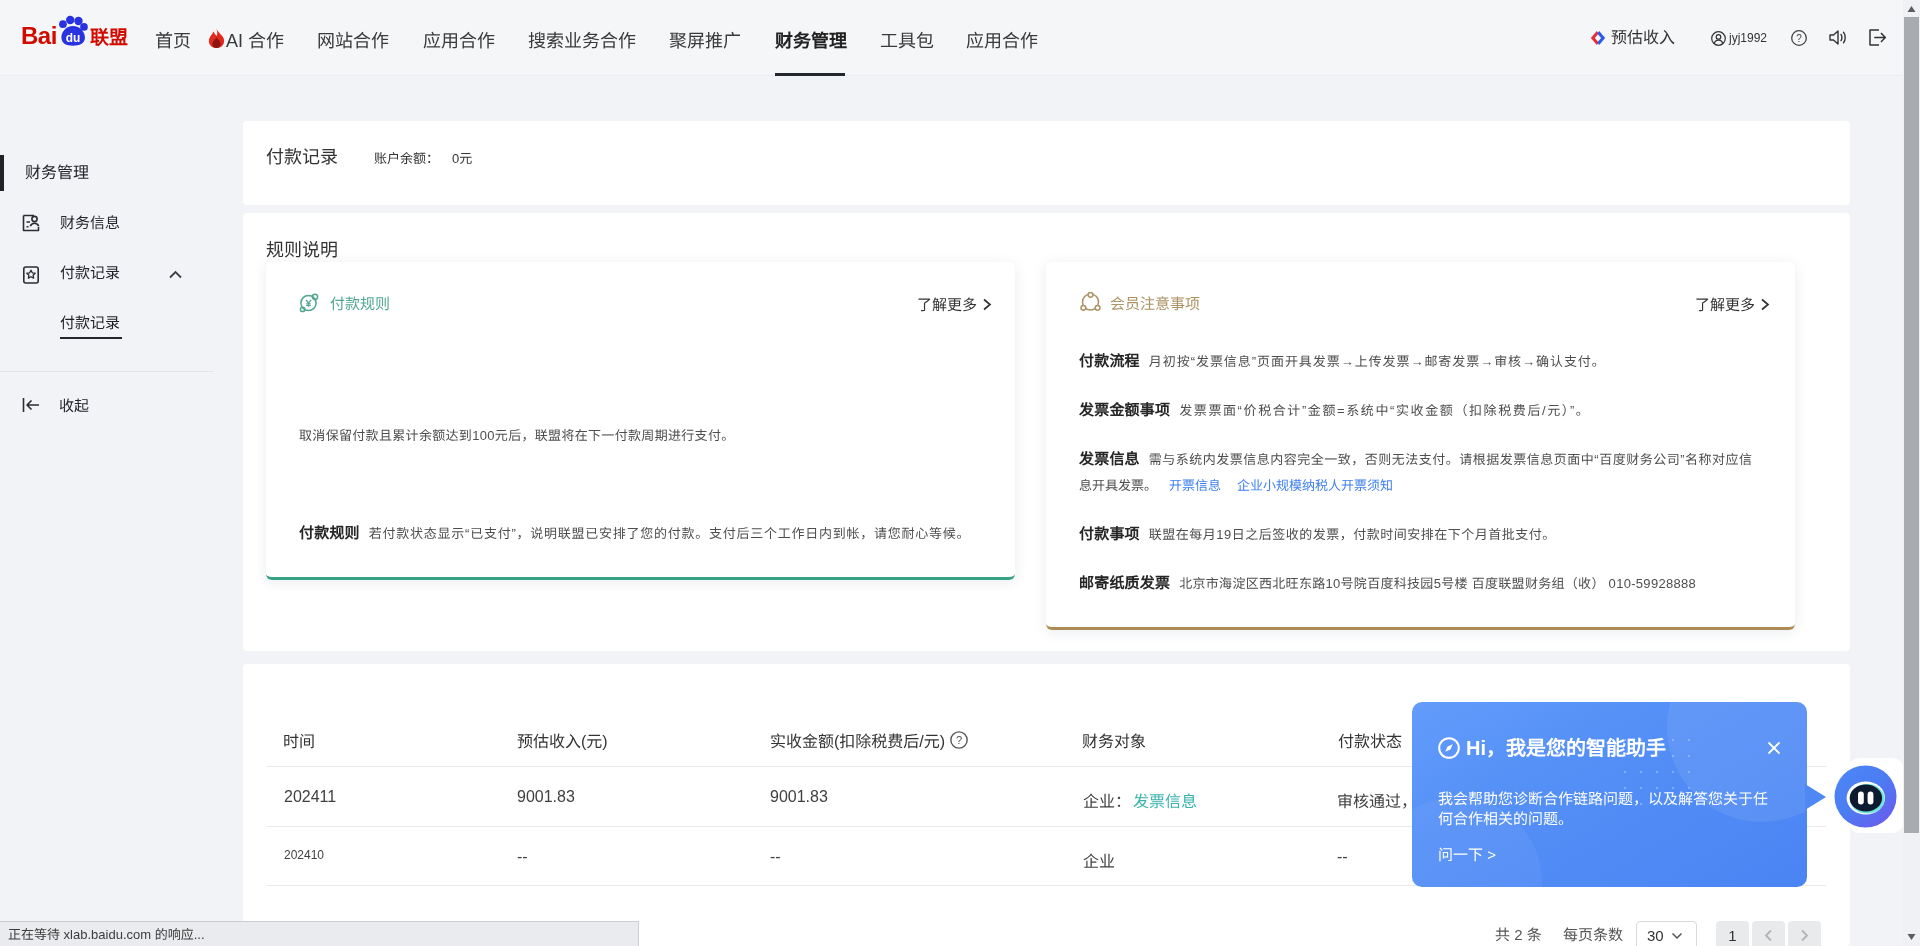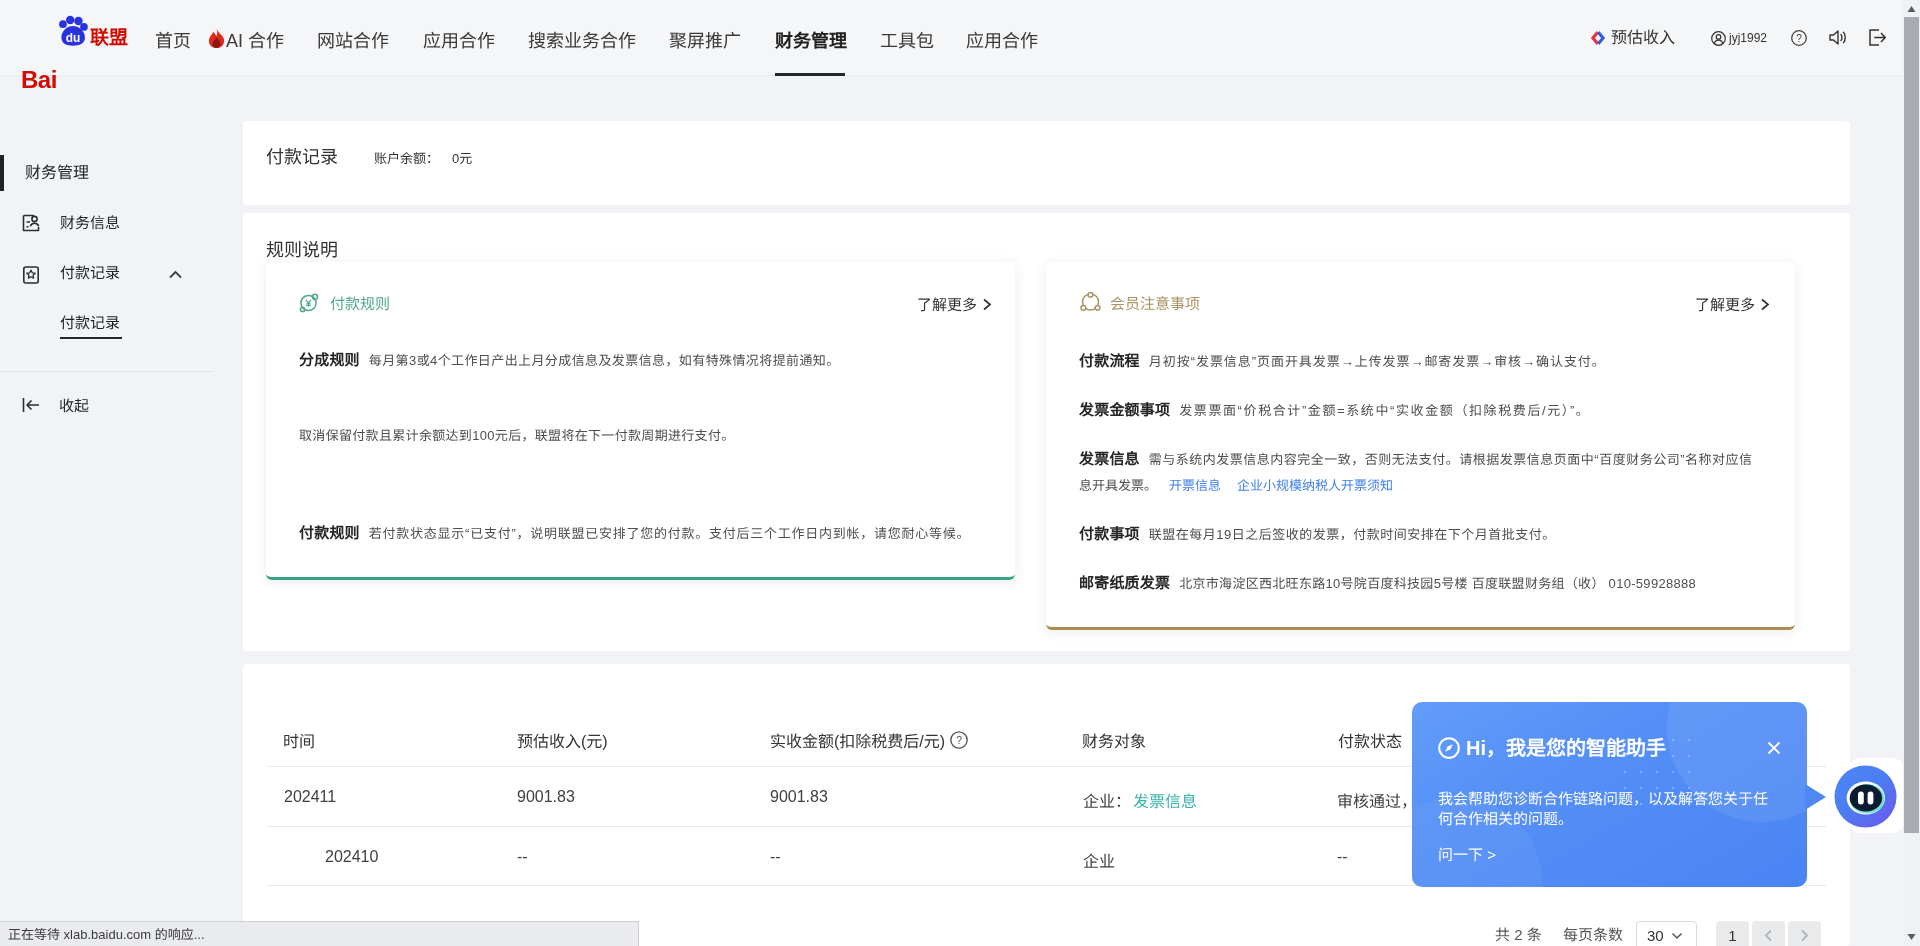--- a/index.html
+++ b/index.html
@@ -12,21 +12,21 @@
 .icard{position:absolute;background:#fff;border-radius:6px;box-shadow:0 2px 14px rgba(15,40,80,.09);}
 .lbl{font-weight:bold;color:#262626;font-size:15px;margin-right:9px;letter-spacing:0.2px;}
 .bodytxt{position:absolute;font-size:13px;line-height:20px;color:#4e4e4e;white-space:nowrap;}
 </style>
 </head>
 <body>
 <div id="page">
 
   <div class="abs" style="left:0;top:0;width:1920px;height:76px;background:#f5f6f8;border-bottom:1px solid #e9ebef;"></div>
 
-  <div class="abs" style="left:21px;top:24px;font-size:24px;line-height:24px;font-weight:bold;color:#d20b01;letter-spacing:-0.5px;margin-top:44px;">Bai</div>
+  <div class="abs" style="left:21px;top:24px;font-size:24px;line-height:24px;font-weight:bold;color:#d20b01;letter-spacing:-0.5px;">Bai</div>
   <svg class="abs" style="left:56px;top:15px;" width="33" height="33" viewBox="0 0 34 36">
     <circle cx="6.6" cy="10" r="4.2" fill="#2932e1"></circle>
     <circle cx="14.5" cy="5.5" r="4.6" fill="#2932e1"></circle>
     <circle cx="23.5" cy="6.5" r="4.6" fill="#2932e1"></circle>
     <circle cx="29.5" cy="13" r="4.2" fill="#2932e1"></circle>
     <path d="M17.5 12 C10 12 4 19 5 26 C5.7 31 10 33.5 17.5 33.5 C25 33.5 29.8 31 30.5 26 C31.5 19 25 12 17.5 12 Z" fill="#2932e1"></path>
     <text x="17.5" y="29" font-size="13" font-weight="bold" fill="#fff" text-anchor="middle" font-family="Liberation Sans,sans-serif">du</text>
   </svg>
   <div class="abs" style="left:90px;top:28px;font-size:19px;line-height:20px;font-weight:bold;color:#d20b01;">联盟</div>
 
@@ -115,21 +115,20 @@
     <circle cx="16" cy="3.8" r="2.6" fill="none" stroke="#53a78f" stroke-width="1.5"></circle>
     <circle cx="3.6" cy="16.4" r="2.2" fill="none" stroke="#53a78f" stroke-width="1.5"></circle>
     <path d="M6.9 6.8 L9.5 10 L12.1 6.8 M9.5 10 L9.5 13.8 M7.2 10.8 L11.8 10.8 M7.2 12.5 L11.8 12.5" fill="none" stroke="#53a78f" stroke-width="1.2"></path>
   </svg>
   <div class="abs" style="left:330px;top:293px;font-size:15px;line-height:22px;color:#53a78f;">付款规则</div>
   <div class="abs" style="left:917px;top:294px;font-size:15px;line-height:22px;color:#333;">了解更多</div>
   <svg class="abs" style="left:982px;top:298px;" width="10" height="13" viewBox="0 0 10 13">
       <path d="M2 1.5 L8 6.5 L2 11.5" fill="none" stroke="#333" stroke-width="1.7"></path>
     </svg>
 
-  <div class="bodytxt" style="left:299px;top:350px;letter-spacing:0.4px;"><span class="lbl">分成规则</span>每月第3或4个工作日产出上月分成信息及发票信息，如有特殊情况将提前通知。</div>
   <div class="bodytxt" style="left:299px;top:426px;letter-spacing:0.32px;">取消保留付款且累计余额达到100元后，联盟将在下一付款周期进行支付。</div>
   <div class="bodytxt" style="left:299px;top:523px;letter-spacing:0.75px;"><span class="lbl">付款规则</span>若付款状态显示“已支付”，说明联盟已安排了您的付款。支付后三个工作日内到帐，请您耐心等候。</div>
 
   <div class="icard" style="left:1046px;top:262px;width:749px;height:368px;border-bottom:3px solid #ad8c54;"></div>
   <svg class="abs" style="left:1080px;top:292px;" width="21" height="20" viewBox="0 0 21 20">
     <circle cx="10.5" cy="10" r="8" fill="none" stroke="#ab9364" stroke-width="1.5"></circle>
     <circle cx="10.5" cy="2.8" r="2.4" fill="#fff" stroke="#ab9364" stroke-width="1.5"></circle>
     <circle cx="3.4" cy="15.8" r="2.4" fill="#fff" stroke="#ab9364" stroke-width="1.5"></circle>
     <circle cx="17.6" cy="15.8" r="2.4" fill="#fff" stroke="#ab9364" stroke-width="1.5"></circle>
   </svg>
@@ -159,21 +158,21 @@
   <div class="abs" style="left:267px;top:766px;width:1559px;height:1px;background:#e9e9eb;"></div>
 
   <div class="abs" style="left:284px;top:788px;font-size:16px;color:#404040;">202411</div>
   <div class="abs" style="left:517px;top:788px;font-size:16px;color:#404040;">9001.83</div>
   <div class="abs" style="left:770px;top:788px;font-size:16px;color:#404040;">9001.83</div>
   <div class="abs" style="left:1083px;top:788px;font-size:16px;color:#404040;">企业：</div>
   <div class="abs" style="left:1133px;top:788px;font-size:16px;color:#3ab3ac;">发票信息</div>
   <div class="abs" style="left:1337px;top:788px;font-size:16px;color:#404040;">审核通过，</div>
   <div class="abs" style="left:267px;top:826px;width:1559px;height:1px;background:#e9e9eb;"></div>
 
-  <div class="abs" style="left:284px;top:848px;font-size:16px;color:#404040;margin-left:41px;">202410</div>
+  <div class="abs" style="left:284px;top:848px;font-size:12px;color:#404040;">202410</div>
   <div class="abs" style="left:517px;top:848px;font-size:16px;color:#404040;">--</div>
   <div class="abs" style="left:770px;top:848px;font-size:16px;color:#404040;">--</div>
   <div class="abs" style="left:1083px;top:848px;font-size:16px;color:#404040;">企业</div>
   <div class="abs" style="left:1337px;top:848px;font-size:16px;color:#404040;">--</div>
   <div class="abs" style="left:267px;top:885px;width:1559px;height:1px;background:#e9e9eb;"></div>
 
   <div class="abs" style="left:1495px;top:925px;font-size:15px;line-height:20px;color:#555;">共 2 条</div>
   <div class="abs" style="left:1563px;top:925px;font-size:15px;line-height:20px;color:#555;">每页条数</div>
   <div class="abs" style="left:1636px;top:921px;width:61px;height:32px;background:#fff;border:1px solid #d9d9d9;border-radius:4px;"></div>
   <div class="abs" style="left:1647px;top:926px;font-size:15px;line-height:20px;color:#333;">30</div>

